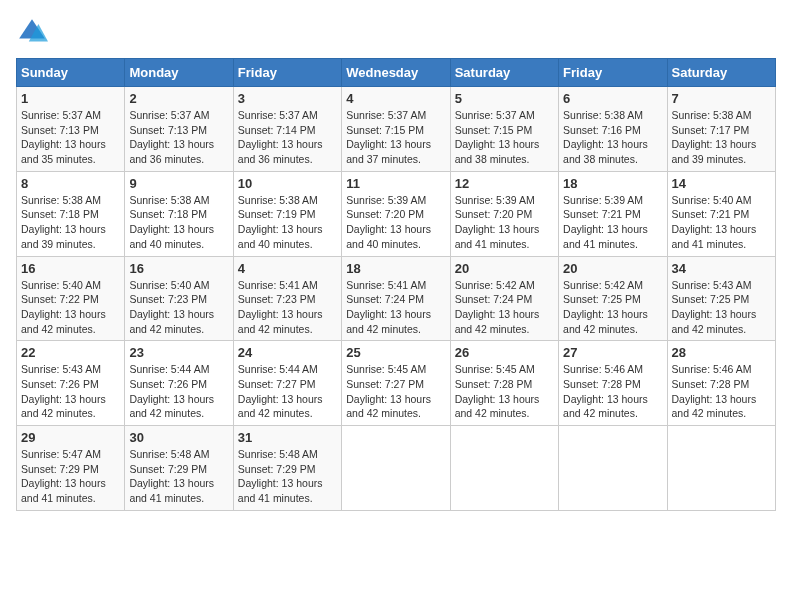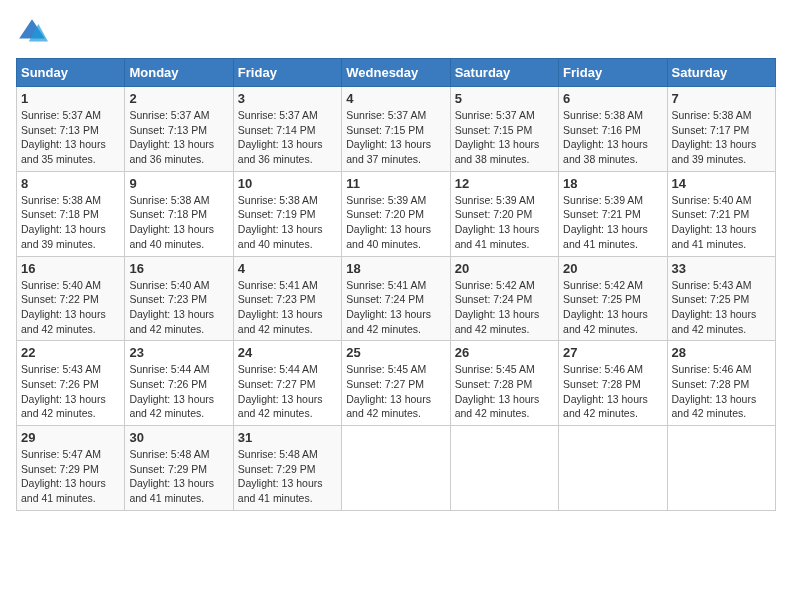--- a/index.html
+++ b/index.html
@@ -156,21 +156,21 @@
         <td><span class="day-num">16</span>
 <span class="day-detail">Sunrise: 5:40 AM<br>Sunset: 7:23 PM<br>Daylight: 13 hours and 42 minutes.</span></td>
         <td><span class="day-num">4</span>
 <span class="day-detail">Sunrise: 5:41 AM<br>Sunset: 7:23 PM<br>Daylight: 13 hours and 42 minutes.</span></td>
         <td><span class="day-num">18</span>
 <span class="day-detail">Sunrise: 5:41 AM<br>Sunset: 7:24 PM<br>Daylight: 13 hours and 42 minutes.</span></td>
         <td><span class="day-num">20</span>
 <span class="day-detail">Sunrise: 5:42 AM<br>Sunset: 7:24 PM<br>Daylight: 13 hours and 42 minutes.</span></td>
         <td><span class="day-num">20</span>
 <span class="day-detail">Sunrise: 5:42 AM<br>Sunset: 7:25 PM<br>Daylight: 13 hours and 42 minutes.</span></td>
-        <td><span class="day-num">33</span>
+        <td><span class="day-num">34</span>
 <span class="day-detail">Sunrise: 5:43 AM<br>Sunset: 7:25 PM<br>Daylight: 13 hours and 42 minutes.</span></td>
       </tr>
       <tr>
         <td><span class="day-num">22</span>
 <span class="day-detail">Sunrise: 5:43 AM<br>Sunset: 7:26 PM<br>Daylight: 13 hours and 42 minutes.</span></td>
         <td><span class="day-num">23</span>
 <span class="day-detail">Sunrise: 5:44 AM<br>Sunset: 7:26 PM<br>Daylight: 13 hours and 42 minutes.</span></td>
         <td><span class="day-num">24</span>
 <span class="day-detail">Sunrise: 5:44 AM<br>Sunset: 7:27 PM<br>Daylight: 13 hours and 42 minutes.</span></td>
         <td><span class="day-num">25</span>

